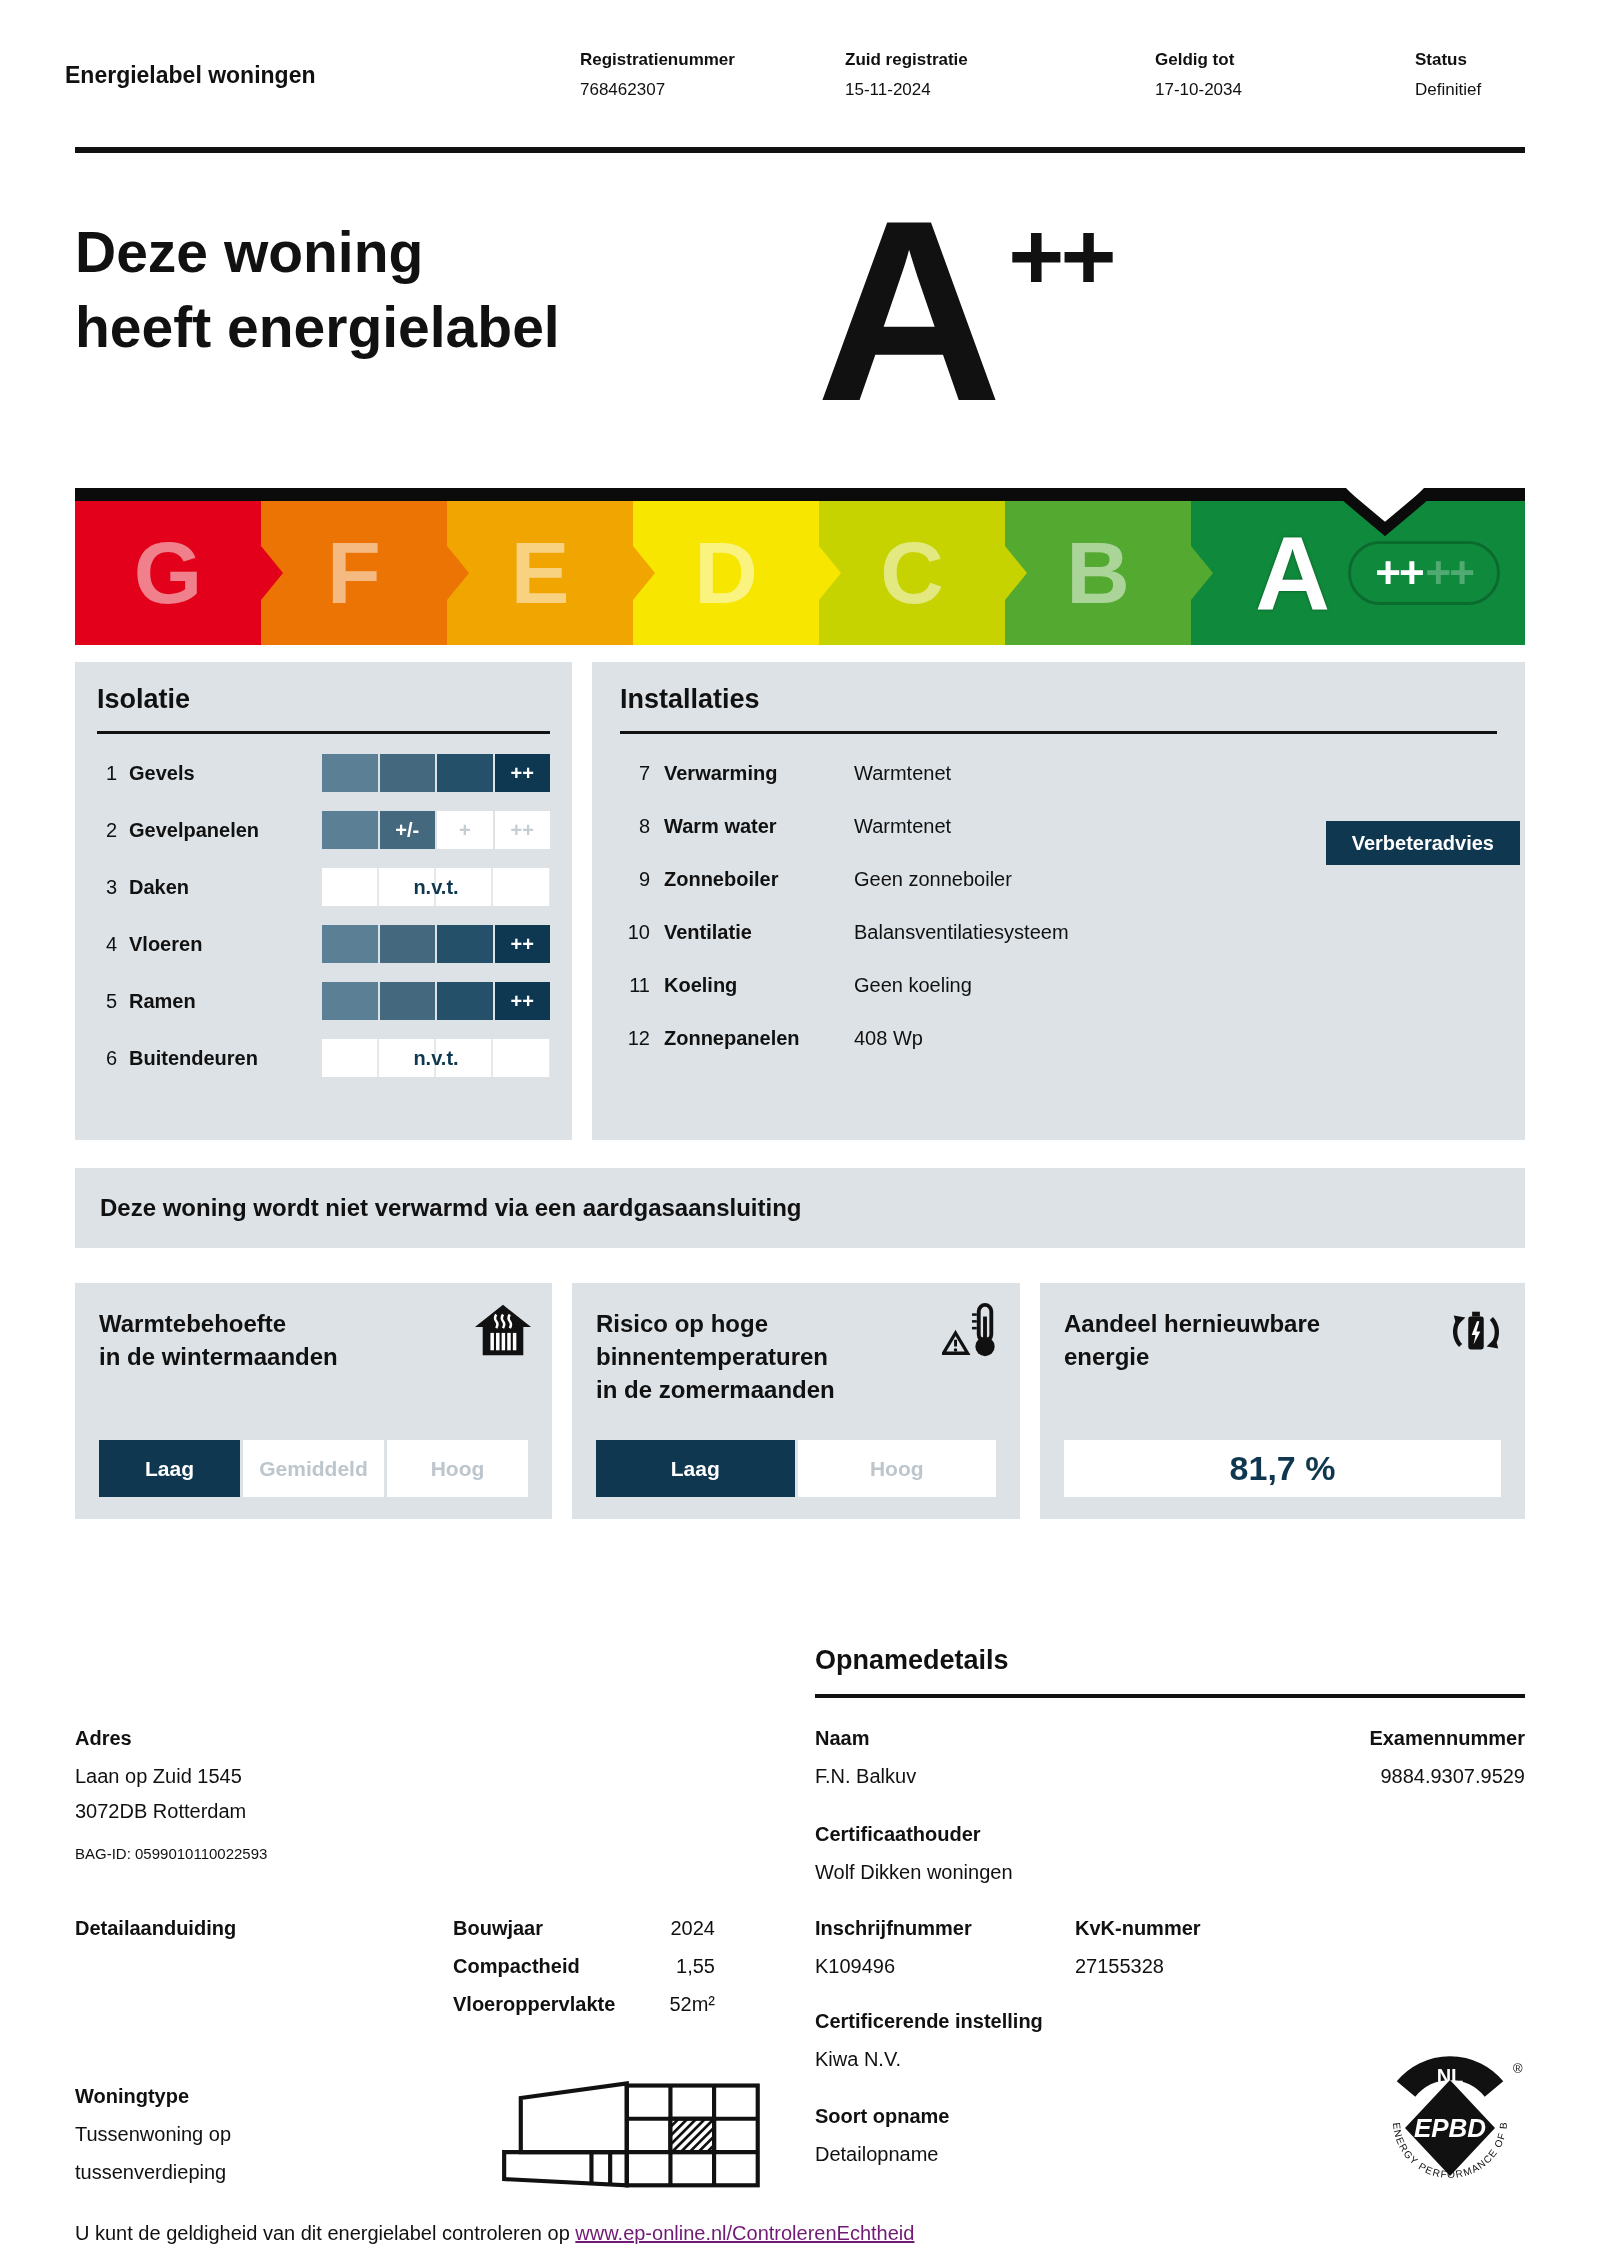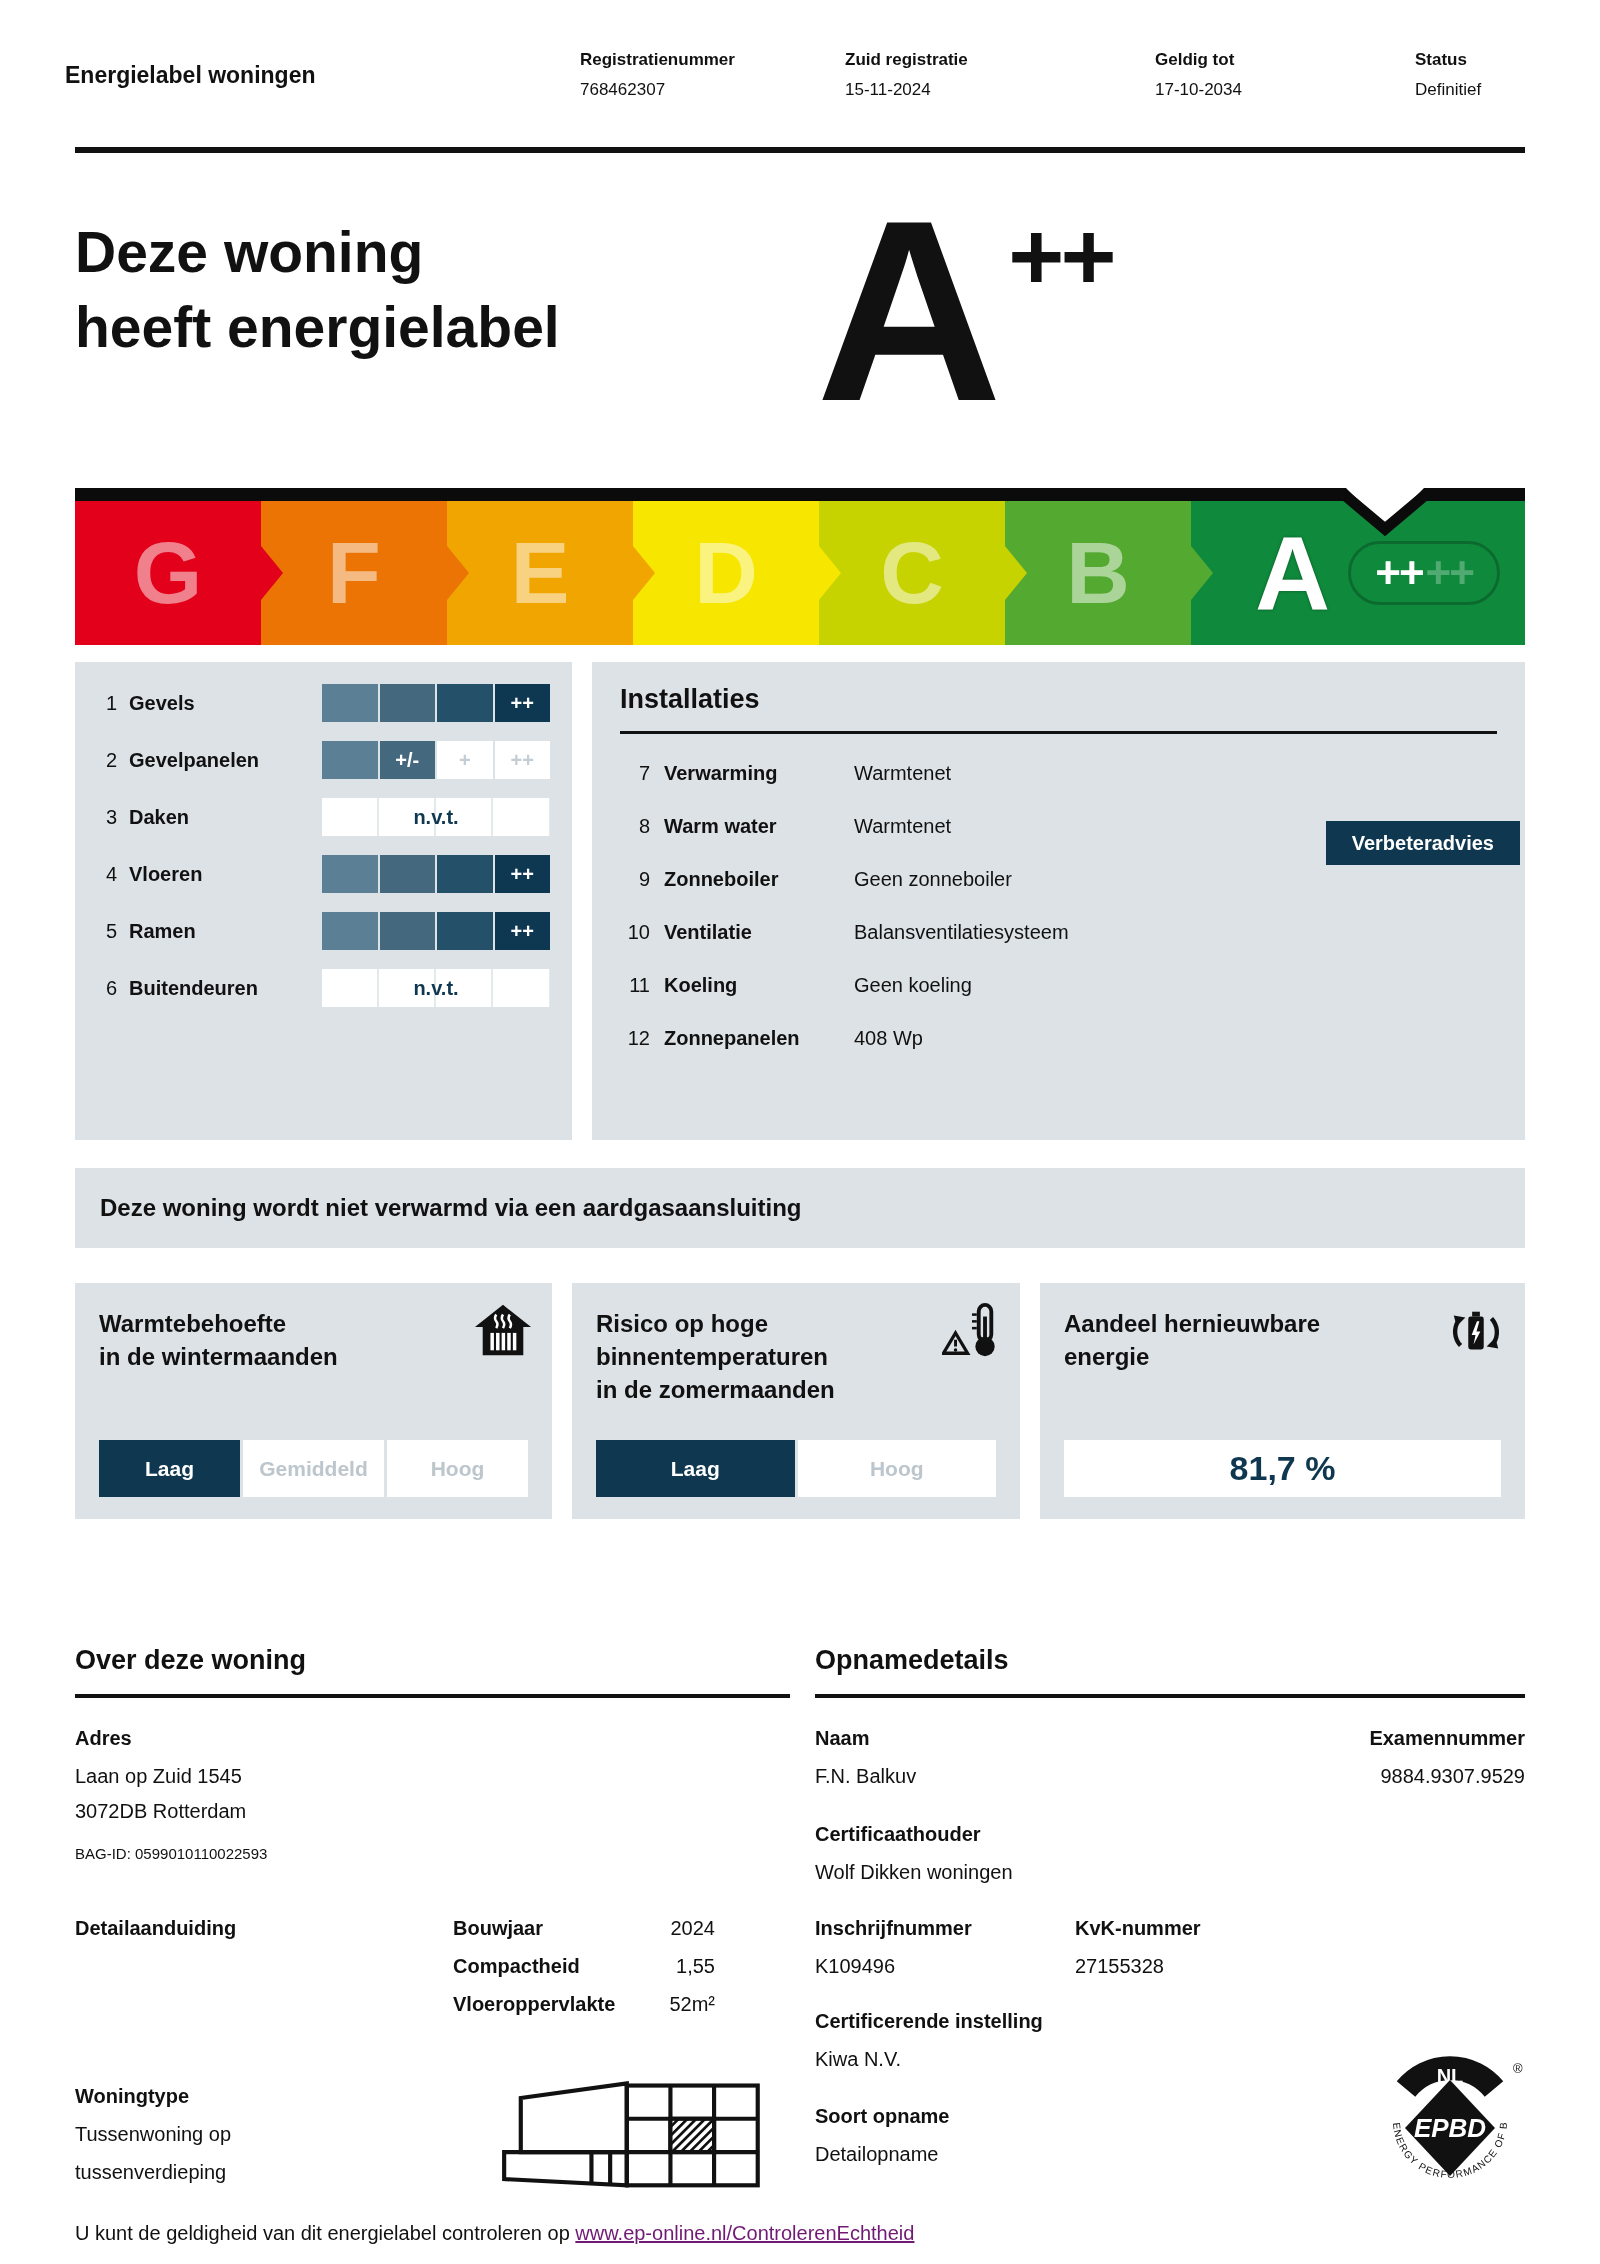--- a/index.html
+++ b/index.html
@@ -176,20 +176,21 @@
         <span class="badge">
           <span class="on">++</span>
           <span class="off">++</span>
         </span>
       </div>
     </div>
   </div>
 
   <div class="panels">
     <div class="panel panel-iso">
+      <h2>Isolatie</h2>
       <div class="iso-row">
         <span class="iso-num">1</span>
         <span class="iso-label">Gevels</span>
         <span class="iso-cells">
           <span class="cell s1"></span>
             <span class="cell s2"></span>
             <span class="cell s3"></span>
             <span class="cell s4">++</span>
         </span>
       </div>
@@ -340,21 +341,20 @@
         <path d="M46 16 A 21 21 0 0 1 48 42" fill="none" stroke="#111" stroke-width="4.5"></path>
         <polygon points="53,47 41,45 50,36" fill="#111"></polygon>
       </svg>
       <div class="value-box">81,7 %</div>
     </div>
   </div>
 
 
   <div class="info">
     <div class="col col-left">
-      <h3>Over deze woning</h3>
       <div class="blk b-label" style="top:82px;">Adres</div>
       <div class="blk" style="top:120px;">Laan op Zuid 1545</div>
       <div class="blk" style="top:155px;text-align:center;">3072DB Rotterdam</div>
       <div class="blk small" style="top:200px;">BAG-ID: 0599010110022593</div>
       <div class="blk b-label" style="top:272px;">Detailaanduiding</div>
       <div class="facts">
         <div class="fact">
           <span class="f-label">Bouwjaar</span>
           <span class="f-value">2024</span>
         </div>

